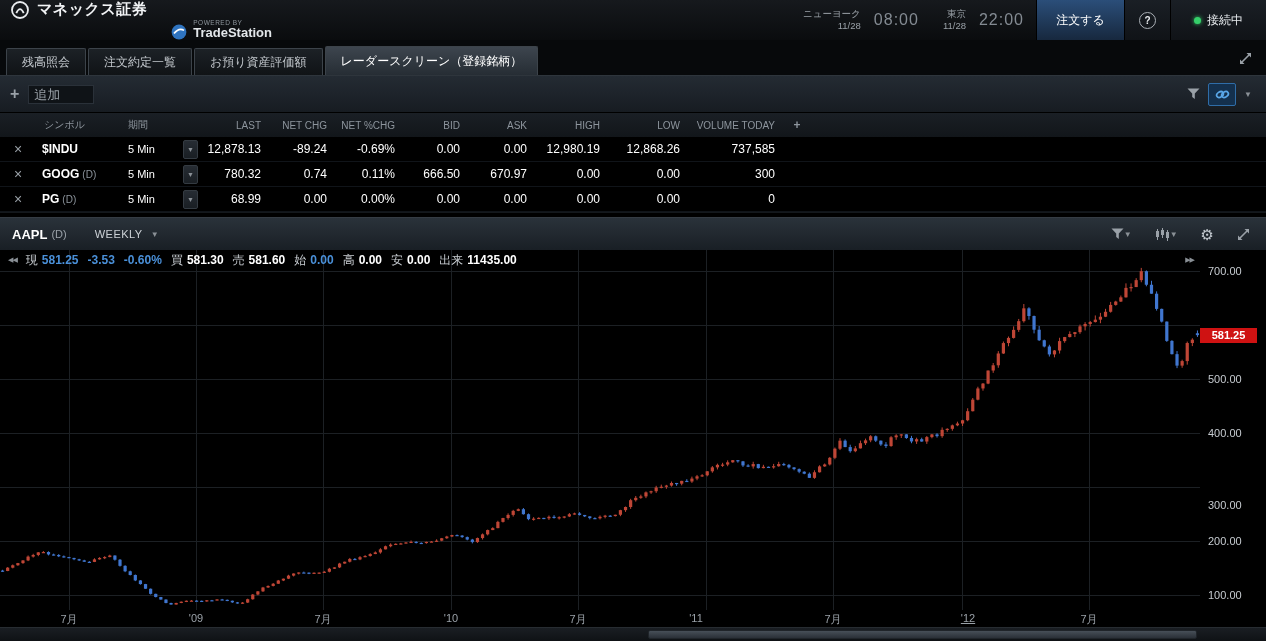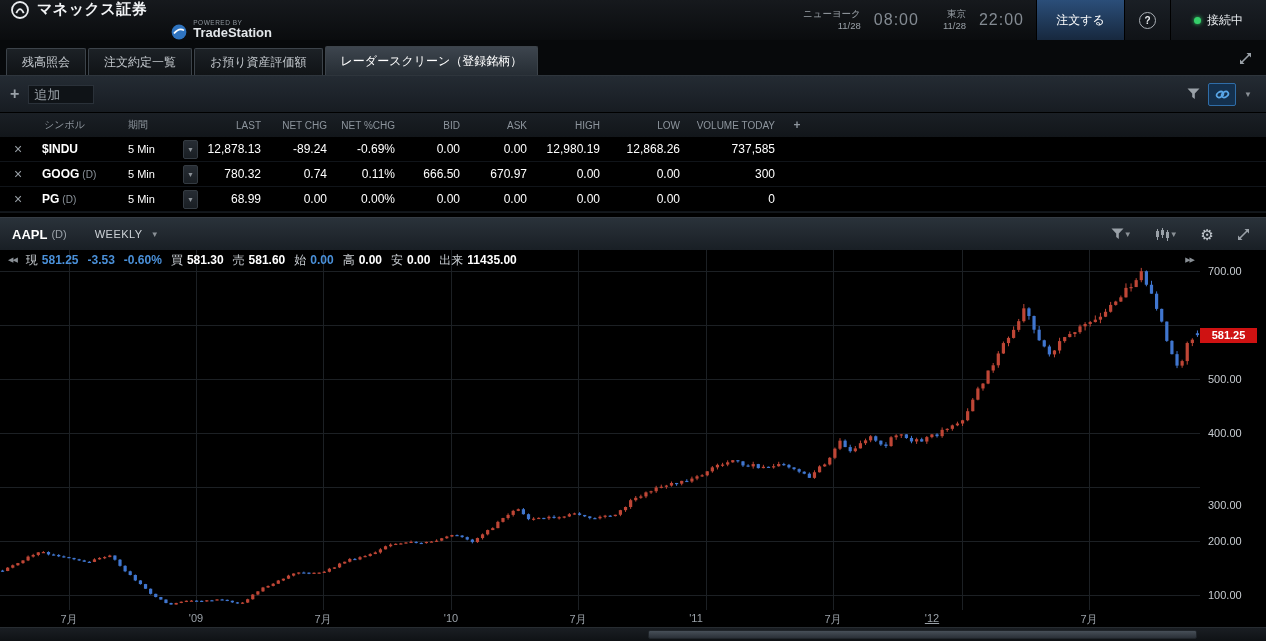--- a/index.html
+++ b/index.html
@@ -833,21 +833,21 @@
         </div>
       <span class="q-arrows q-next">▶▶</span>
       <div class="xaxis">
           <span style="left: 69px;">7月</span>
           <span style="left: 195.96px;">'09</span>
           <span style="left: 323.04px;">7月</span>
           <span style="left: 450.96px;">'10</span>
           <span style="left: 578.04px;">7月</span>
           <span style="left: 696px;">'11</span>
           <span style="left: 833.04px;">7月</span>
-          <span style="left: 932px; text-decoration: underline;">'12</span>
+          <span style="left: 968px; text-decoration: underline;">'12</span>
           <span style="left: 1089px;">7月</span>
         </div>
     </div>
     <div class="yaxis">
         <div class="ytick" style="top: 15.0495px;">700.00</div>
         <div class="ytick" style="top: 76px;">600.00</div>
         <div class="ytick" style="top: 122.996px;">500.00</div>
         <div class="ytick" style="top: 176.969px;">400.00</div>
         <div class="ytick" style="top: 249px;">300.00</div>
         <div class="ytick" style="top: 284.915px;">200.00</div>

